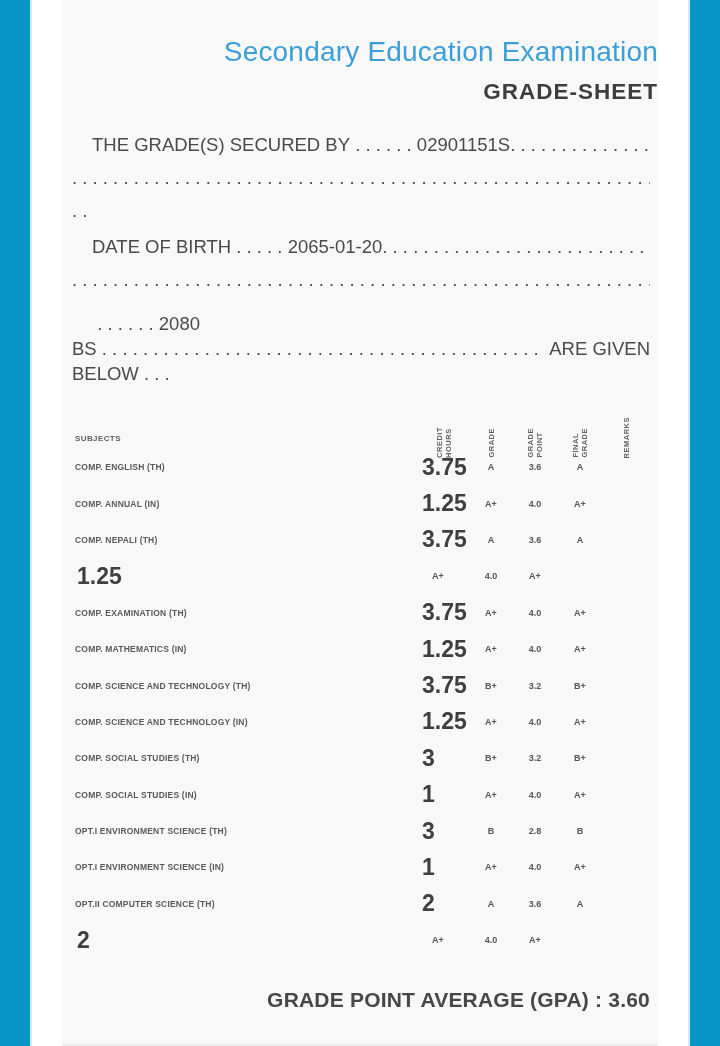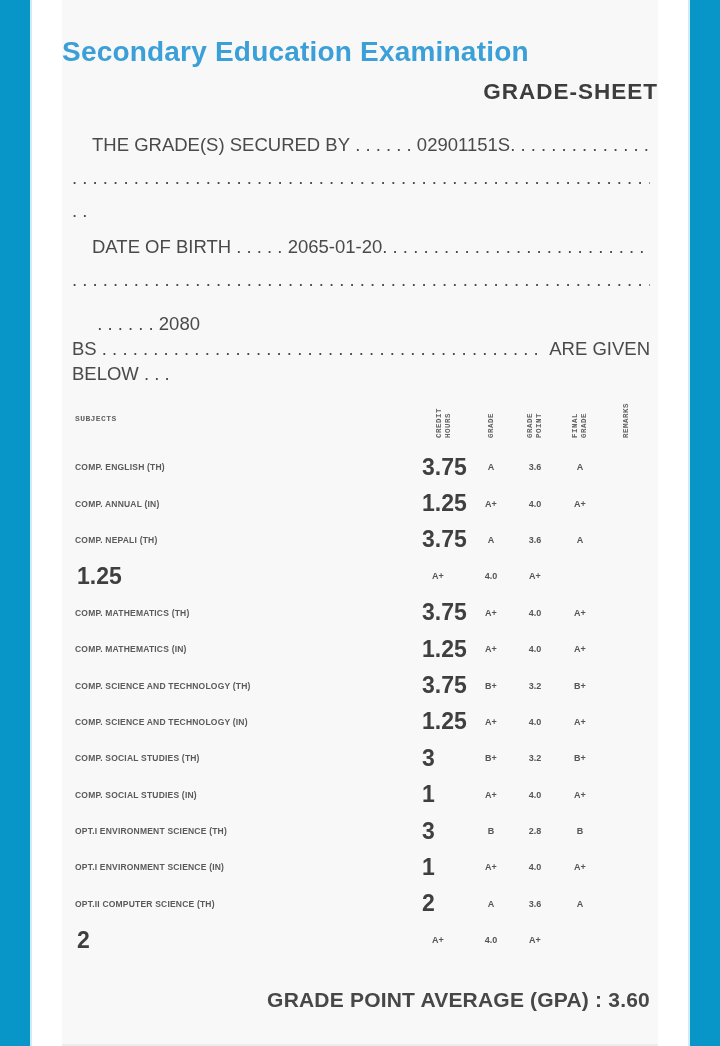--- a/index.html
+++ b/index.html
@@ -12,39 +12,39 @@
   .accent-left{left:0; border-right:2px solid; }
   .accent-right{right:0; border-left:2px solid; }
 
   .card{
     position:absolute; left:62px; top:0; width:596px; height:1046px;
     background:#f8f8f8; border-bottom:2px solid #ececec; box-sizing:border-box;
   }
 
   .page-title{
     position:absolute; top:36px; left:0; right:0;
-    text-align:left; font-size:28px; font-weight:bold; letter-spacing:0.2px;
+    text-align:right; font-size:28px; font-weight:normal; letter-spacing:0.2px;
   }
   .page-subtitle{
     position:absolute; top:79px; left:0; right:0;
     text-align:right; font-size:22.5px; font-weight:bold; letter-spacing:1px; color:#3d3d3d;
   }
 
   .para{position:absolute; left:10px; right:8px; color:#4a4a4a; font-weight:normal; font-size:18.5px;}
   .p1,.p2{line-height:33px;}
   .p3{line-height:25px;}
   .p1{top:128px;} .p2{top:230px;} .p3{top:311px;}
   .doc-line{display:flex; white-space:pre; overflow:hidden;}
   .doc-line .seg{flex:0 0 auto;}
   .doc-line .fill{flex:1 1 auto; overflow:hidden; white-space:pre;}
   .indent{padding-left:20px;}
 
   .thead{
-    position:absolute; top:380px; left:0; right:0; height:58px;
-    display:grid; grid-template-columns:345px 62px 44px 44px 46px 46px;font-family:Liberation Mono, monospace;
+    position:absolute; top:400px; left:0; right:0; height:58px;
+    display:grid; grid-template-columns:345px 62px 44px 44px 46px 46px;
   }
   .th-subjects{
     display:flex; align-items:flex-end; padding-left:13px; padding-bottom:15px;
     font-size:8px; font-weight:bold; color:#5f5f5f; letter-spacing:0.4px;
   }
   .vcell{display:flex; align-items:flex-end; justify-content:center;}
   .vcell.credit{padding-left:12px;}
   .vlabel{
     writing-mode:vertical-rl; transform:rotate(180deg);
     white-space:pre-line; font-size:7.5px; font-weight:bold; color:#636363;
@@ -163,21 +163,21 @@
 
       <div class="trow">
         <div class="c-credit">1.25</div>
         <div class="c-grade">A+</div>
         <div class="c-point">4.0</div>
         <div class="c-final">A+</div>
         <div class="c-remarks"></div>
       </div>
 
       <div class="trow">
-        <div class="c-subject">COMP. MATHEMATICS (TH)</div>
+        <div class="c-subject">COMP. EXAMINATION (TH)</div>
         <div class="c-credit">3.75</div>
         <div class="c-grade">A+</div>
         <div class="c-point">4.0</div>
         <div class="c-final">A+</div>
         <div class="c-remarks"></div>
       </div>
 
       <div class="trow">
         <div class="c-subject">COMP. MATHEMATICS (IN)</div>
         <div class="c-credit">1.25</div>

